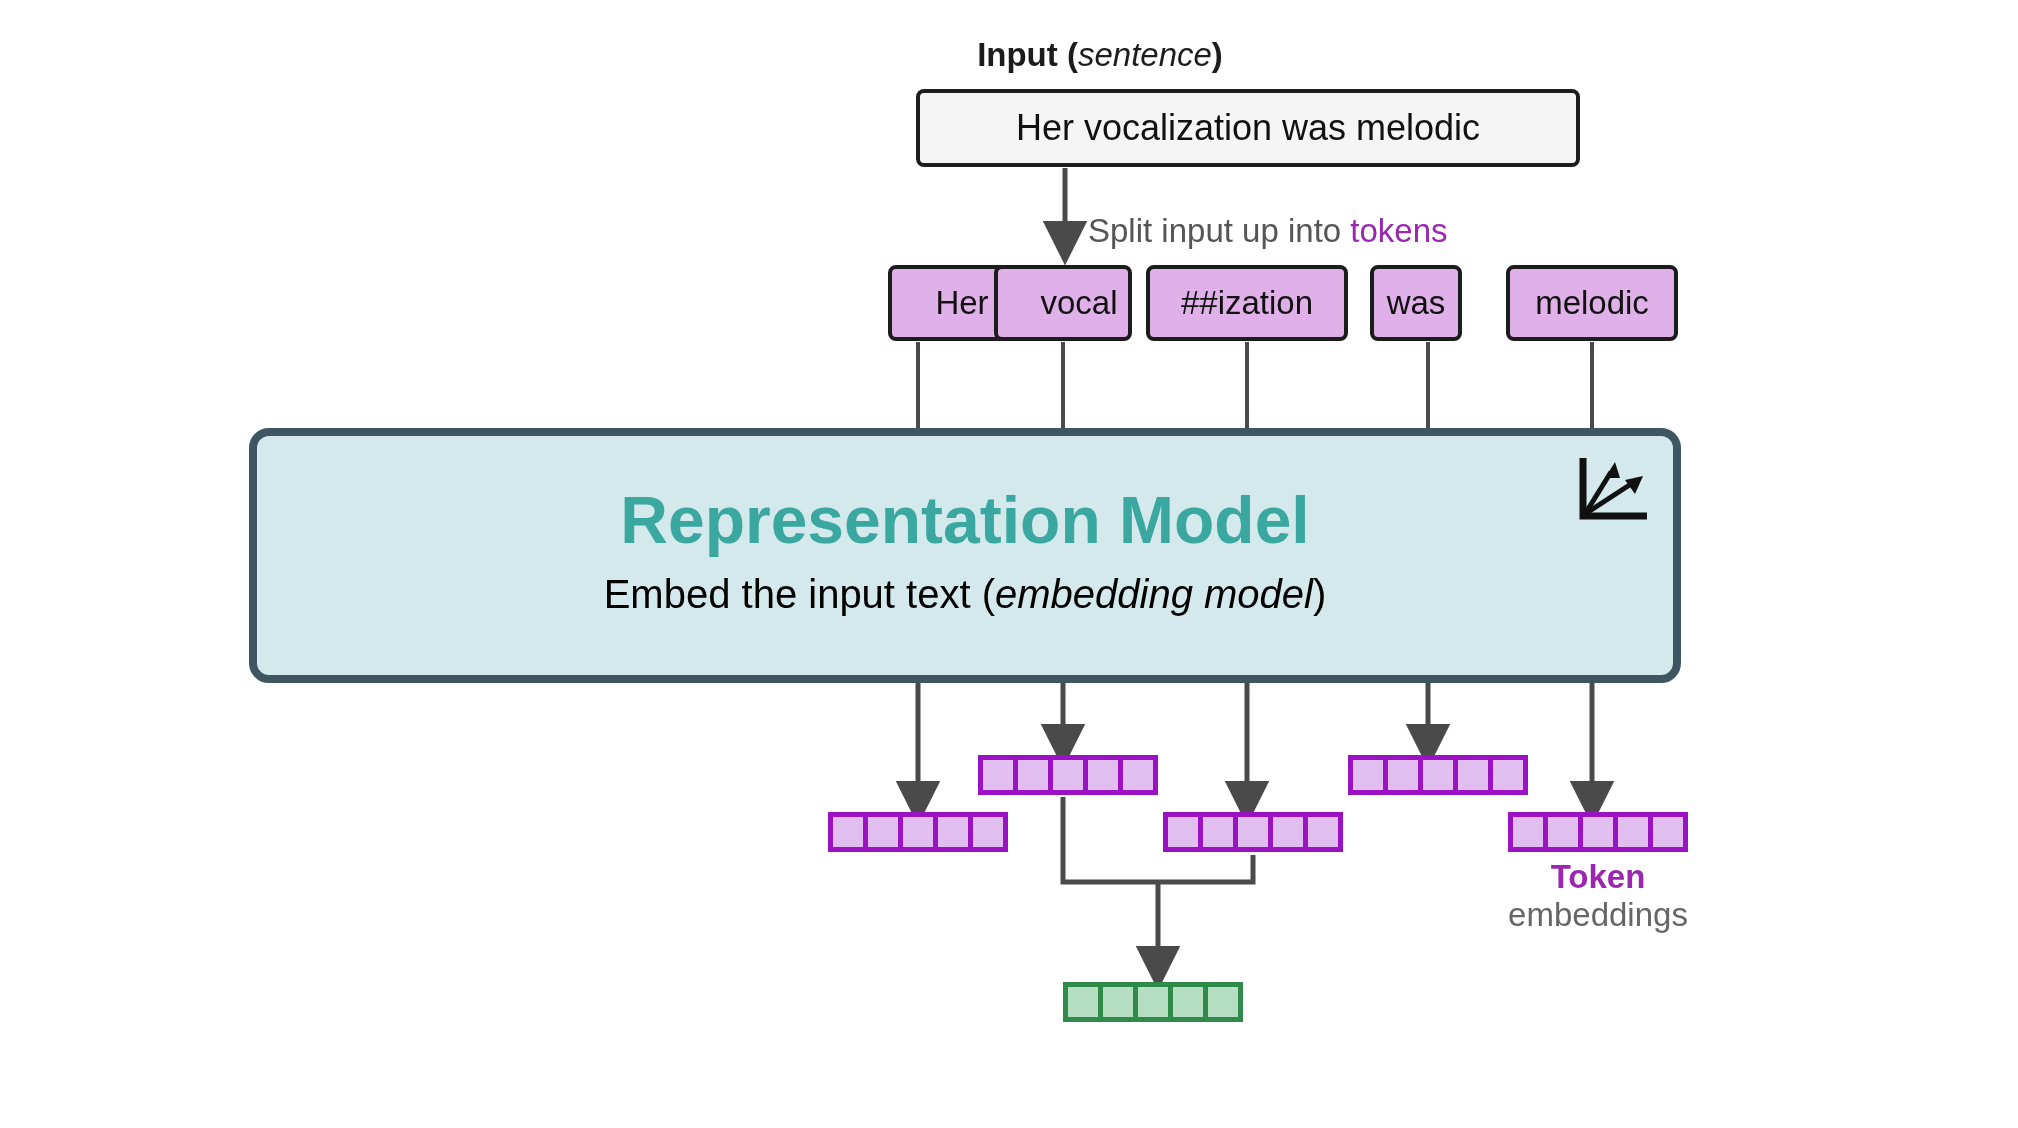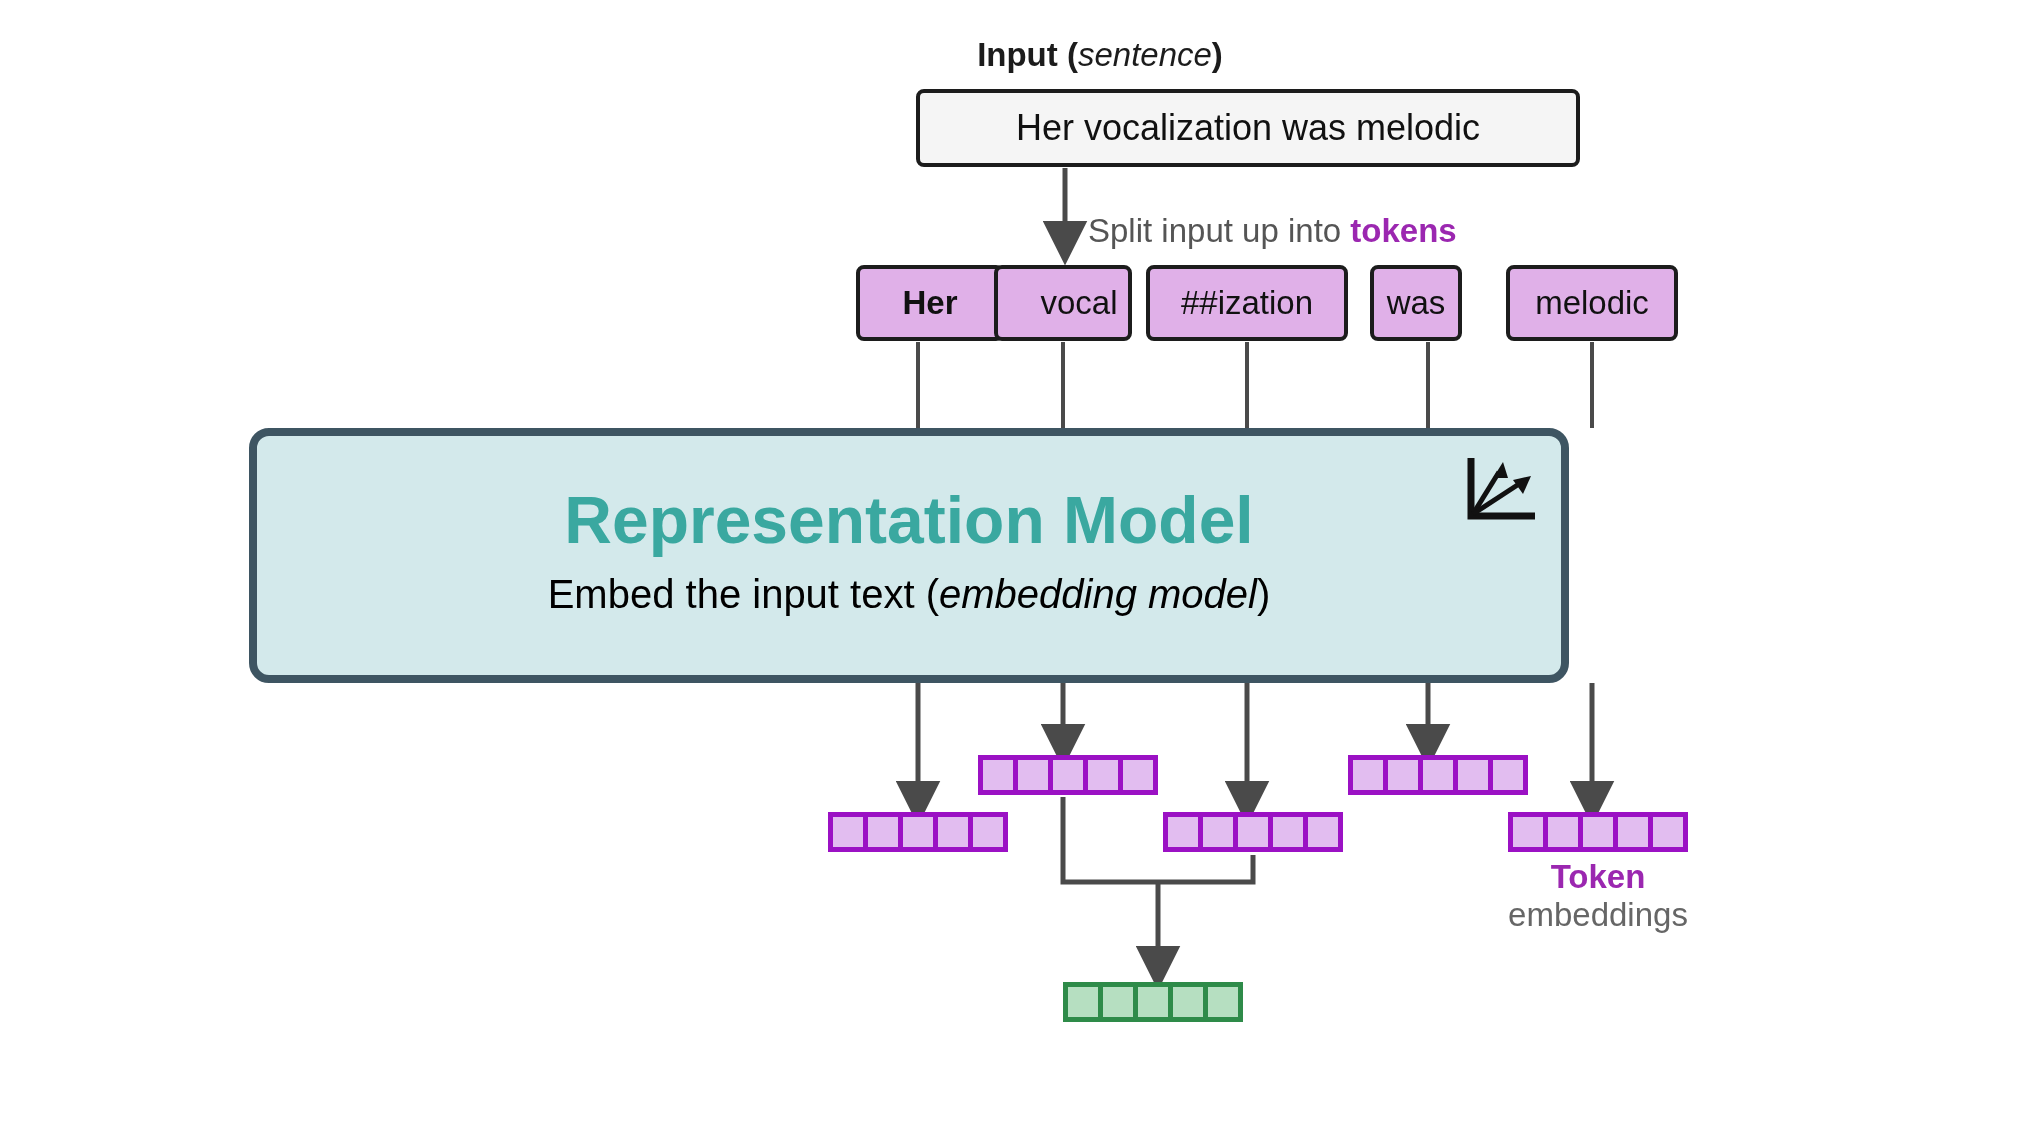--- a/index.html
+++ b/index.html
@@ -63,21 +63,21 @@
   
   .split-label {
     position: absolute;
     left: 1088px;
     top: 212px;
     font-size: 33px;
     color: #555555;
     white-space: nowrap;
   }
   .split-label .accent {
-    font-weight: bold;
+    font-weight: normal;
     color: #9b27b0;
   }
 
   
   .token-box {
     position: absolute;
     top: 265px;
     height: 76px;
     box-sizing: border-box;
     background: #e0b0e8;
@@ -89,21 +89,21 @@
     font-size: 33px;
     color: #111111;
     white-space: nowrap;
   }
 
   
   .model-box {
     position: absolute;
     left: 249px;
     top: 428px;
-    width: 1320px;
+    width: 1432px;
     height: 255px;
     box-sizing: border-box;
     background: #d3e9eb;
     border: 8px solid #3e5562;
     border-radius: 20px;
   }
   .model-title {
     position: absolute;
     left: 0;
     right: 0;
@@ -214,21 +214,21 @@
   </div>
 
   <div class="input-box">
     <span>Her vocalization was melodic</span>
   </div>
 
   <div class="split-label">
     <span>Split input up into </span><span class="accent">tokens</span>
   </div>
 
-  <div class="token-box" style="left:856px;width:148px;font-weight:bold;">
+  <div class="token-box" style="left:888px;width:148px;">
     <span>Her</span>
   </div>
   <div class="token-box" style="left:994px;width:138px;padding-left:32px;">
     <span>vocal</span>
   </div>
   <div class="token-box" style="left:1146px;width:202px;">
     <span>##ization</span>
   </div>
   <div class="token-box" style="left:1370px;width:92px;">
     <span>was</span>

